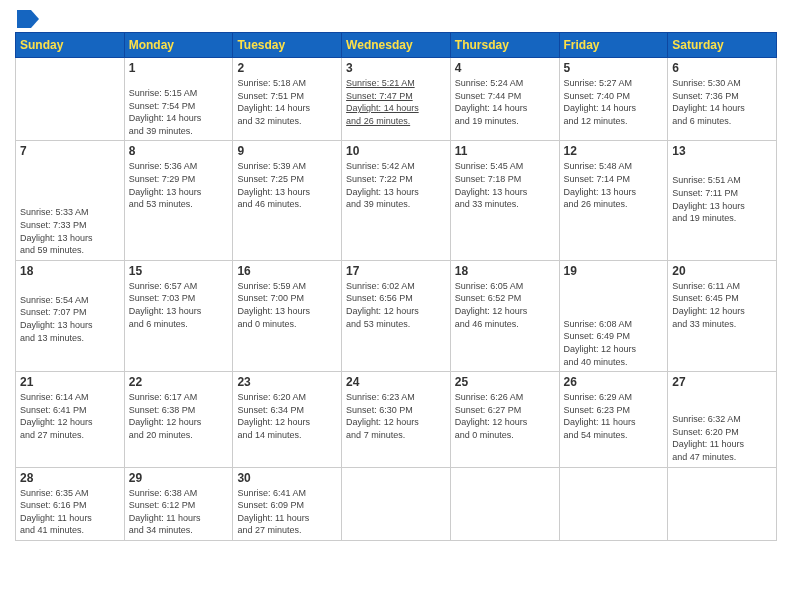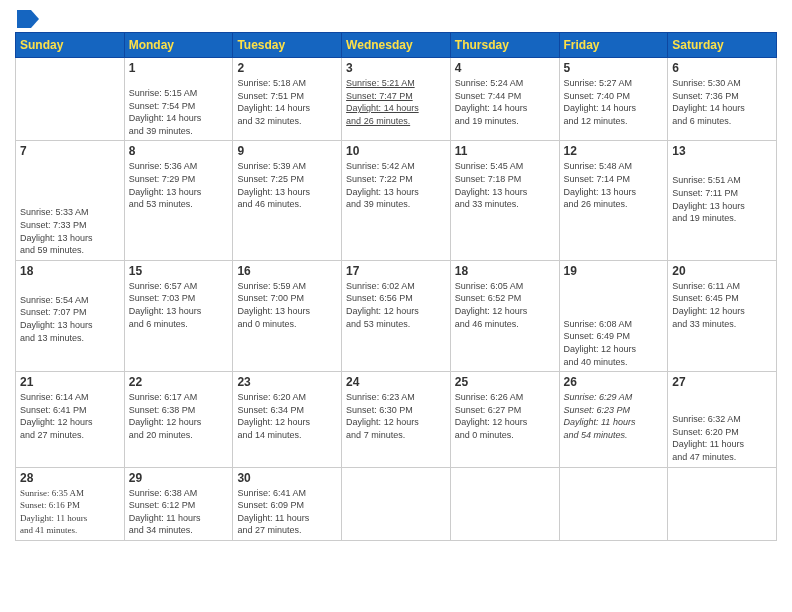--- a/index.html
+++ b/index.html
@@ -292,37 +292,37 @@
           </td>
           <td>
             <div class="day-number">25</div>
             <div class="day-info" style="white-space: pre-line;">Sunrise: 6:26 AM
 Sunset: 6:27 PM
 Daylight: 12 hours
 and 0 minutes.</div>
           </td>
           <td>
             <div class="day-number">26</div>
-            <div class="day-info" style="white-space: pre-line; font-style: italic;">Sunrise: 6:29 AM
+            <div class="day-info" style="white-space: pre-line;">Sunrise: 6:29 AM
 Sunset: 6:23 PM
 Daylight: 11 hours
 and 54 minutes.</div>
           </td>
           <td>
             <div class="day-number">27</div>
             <div class="day-info" style="white-space: pre-line; margin-top: 24px;">Sunrise: 6:32 AM
 Sunset: 6:20 PM
 Daylight: 11 hours
 and 47 minutes.</div>
           </td>
         </tr>
         <tr class="last-row">
           <td>
             <div class="day-number">28</div>
-            <div class="day-info" style="white-space: pre-line; font-family: Liberation Serif, serif;">Sunrise: 6:35 AM
+            <div class="day-info" style="white-space: pre-line;">Sunrise: 6:35 AM
 Sunset: 6:16 PM
 Daylight: 11 hours
 and 41 minutes.</div>
           </td>
           <td>
             <div class="day-number">29</div>
             <div class="day-info" style="white-space: pre-line;">Sunrise: 6:38 AM
 Sunset: 6:12 PM
 Daylight: 11 hours
 and 34 minutes.</div>

